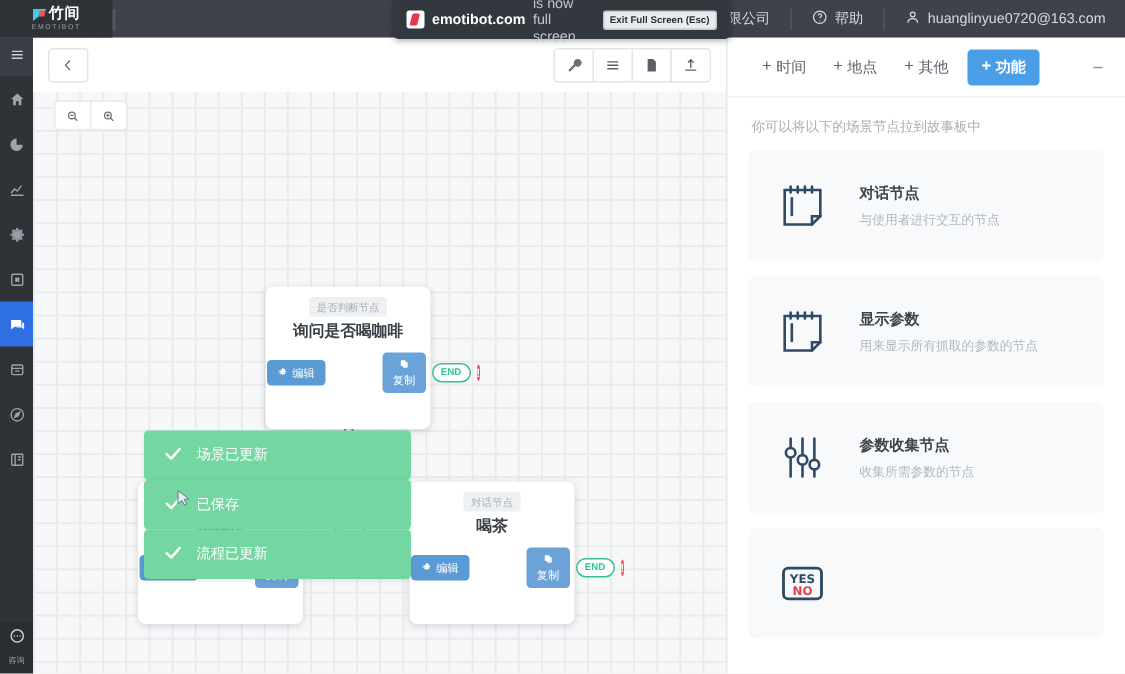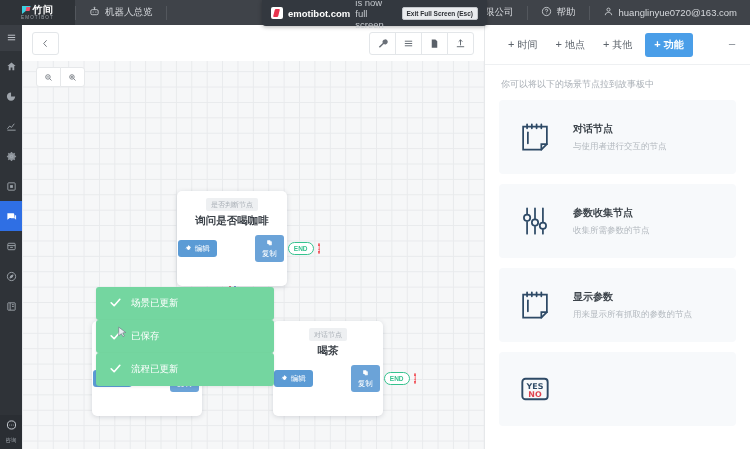--- a/index.html
+++ b/index.html
@@ -226,32 +226,20 @@
   <div class="topbar">
     <div class="brand">
       <div class="brand-row">
         <span class="brand-mark"></span>
         <span class="brand-cn">竹间</span>
       </div>
       <div class="brand-sub">EMOTIBOT</div>
     </div>
 
     <div class="tb-sep"></div>
-    <div class="tb-item">
-      <span>
-        <svg viewBox="0 0 24 24" width="11" height="11" fill="none" stroke="#d6d9dd" stroke-width="1.8">
-          <rect x="4" y="8" width="16" height="11" rx="3"></rect>
-            <circle cx="9" cy="13" r="1.2" fill="#d6d9dd" stroke="none"></circle>
-          <circle cx="15" cy="13" r="1.2" fill="#d6d9dd" stroke="none"></circle>
-            <path d="M12 8V5"></path>
-            <circle cx="12" cy="4" r="1.2"></circle>
-        </svg>
-      </span>
-      <span>机器人总览</span>
-    </div>
     <div class="tb-sep"></div>
 
     <div class="tb-right">
       <div class="tb-item">
         <span>竹间智能科技上海有限公司</span>
       </div>
       <div class="tb-sep"></div>
       <div class="tb-item">
         <span>
           <svg viewBox="0 0 24 24" width="11" height="11" fill="none" stroke="#d6d9dd" stroke-width="1.8">
@@ -529,44 +517,44 @@
       </div>
       <div>
         <div class="card-title">对话节点</div>
         <div class="card-desc">与使用者进行交互的节点</div>
       </div>
     </div>
 
     <div class="card">
       <div class="card-icon">
         <svg viewBox="0 0 48 48" fill="none" stroke="#2e4a66" stroke-width="2.2" stroke-linecap="round">
+          <path d="M9 11h30v22l-7 7H9z"></path>
+            <path d="M32 40v-7h7"></path>
+          <path d="M14 8v5M20 8v5M26 8v5M32 8v5"></path>
+            <path d="M15 18v14"></path>
+        </svg>
+      </div>
+      <div>
+        <div class="card-title">显示参数</div>
+        <div class="card-desc">用来显示所有抓取的参数的节点</div>
+      </div>
+    </div>
+
+    <div class="card">
+      <div class="card-icon">
+        <svg viewBox="0 0 48 48" fill="none" stroke="#2e4a66" stroke-width="2.2" stroke-linecap="round">
           <path d="M14 8v7M14 25v15M24 8v13M24 31v9M34 8v17M34 35v5"></path>
           <circle cx="14" cy="20" r="4"></circle>
             <circle cx="24" cy="26" r="4"></circle>
             <circle cx="34" cy="30" r="4"></circle>
         </svg>
       </div>
       <div>
         <div class="card-title">参数收集节点</div>
         <div class="card-desc">收集所需参数的节点</div>
-      </div>
-    </div>
-
-    <div class="card">
-      <div class="card-icon">
-        <svg viewBox="0 0 48 48" fill="none" stroke="#2e4a66" stroke-width="2.2" stroke-linecap="round">
-          <path d="M9 11h30v22l-7 7H9z"></path>
-            <path d="M32 40v-7h7"></path>
-          <path d="M14 8v5M20 8v5M26 8v5M32 8v5"></path>
-            <path d="M15 18v14"></path>
-        </svg>
-      </div>
-      <div>
-        <div class="card-title">显示参数</div>
-        <div class="card-desc">用来显示所有抓取的参数的节点</div>
       </div>
     </div>
 
     <div class="card">
       <div class="card-icon">
         <svg viewBox="0 0 48 48" fill="none">
           <rect x="8" y="11" width="32" height="26" rx="4" stroke="#2e4a66" stroke-width="2.4"></rect>
           <text x="24" y="23.5" text-anchor="middle" font-family="DejaVu Sans" font-size="10" font-weight="bold" fill="#2e4a66">YES</text>
           <text x="24" y="33.5" text-anchor="middle" font-family="DejaVu Sans" font-size="10" font-weight="bold" fill="#e0434f">NO</text>
         </svg>

